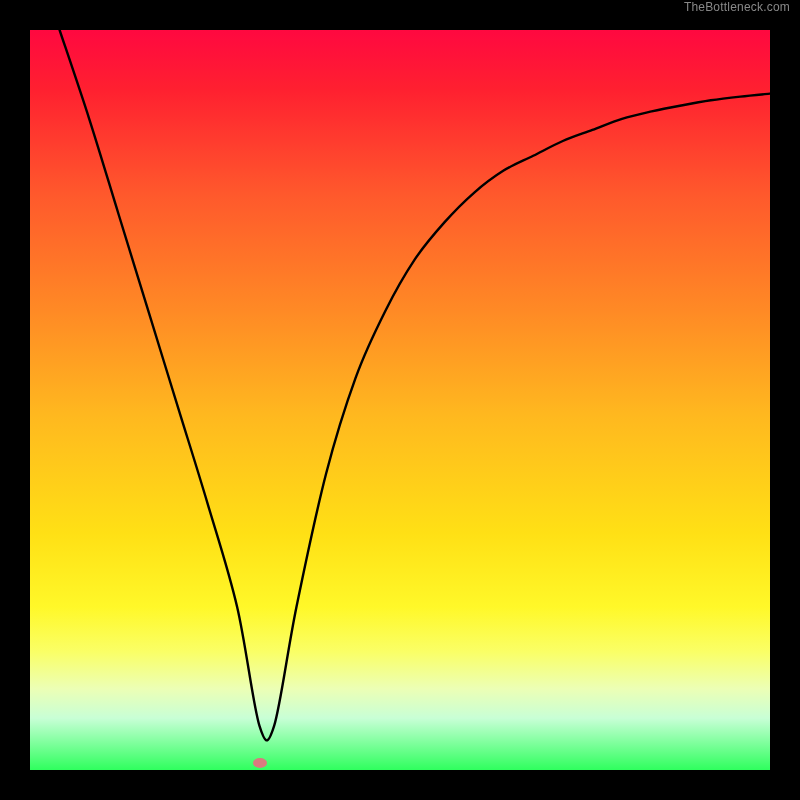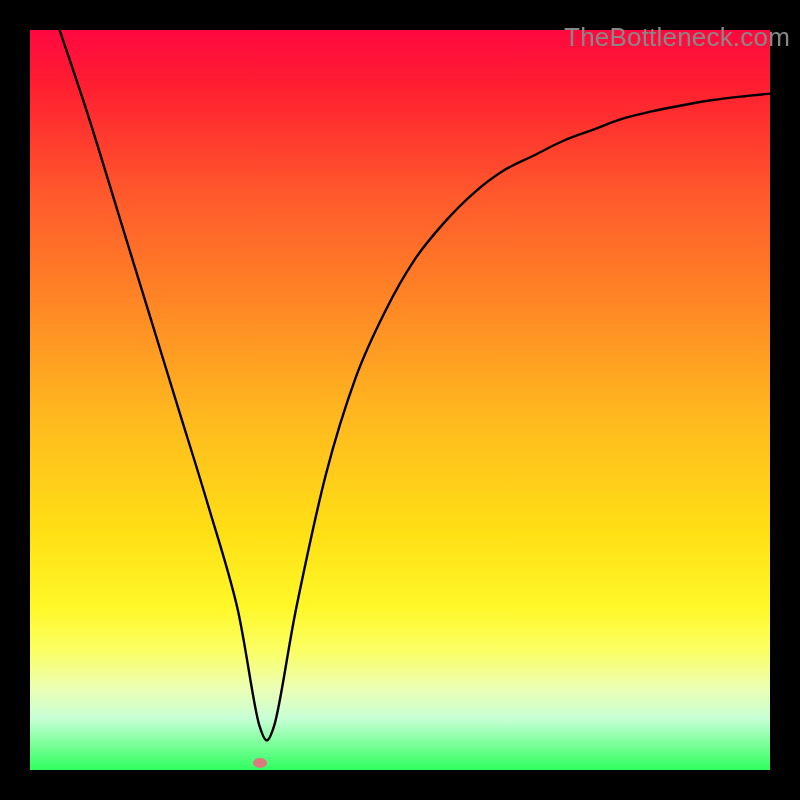--- a/index.html
+++ b/index.html
@@ -37,24 +37,24 @@
       #ffe015 68%,
       #fff829 78%,
       #faff66 84%,
       #ecffb5 89%,
       #c8ffd6 93%,
       #2fff5e 100%
     );
   }
   .watermark {
     position: absolute;
-    top: 22px;
+    top: 0;
     right: 10px;
     color: #888;
-    font-size: 26px;
+    font-size: 12px;
     font-weight: 500;
     letter-spacing: 0.2px;
     user-select: none;
   }
   svg.curve {
     position: absolute;
     inset: 0;
     width: 100%;
     height: 100%;
   }

